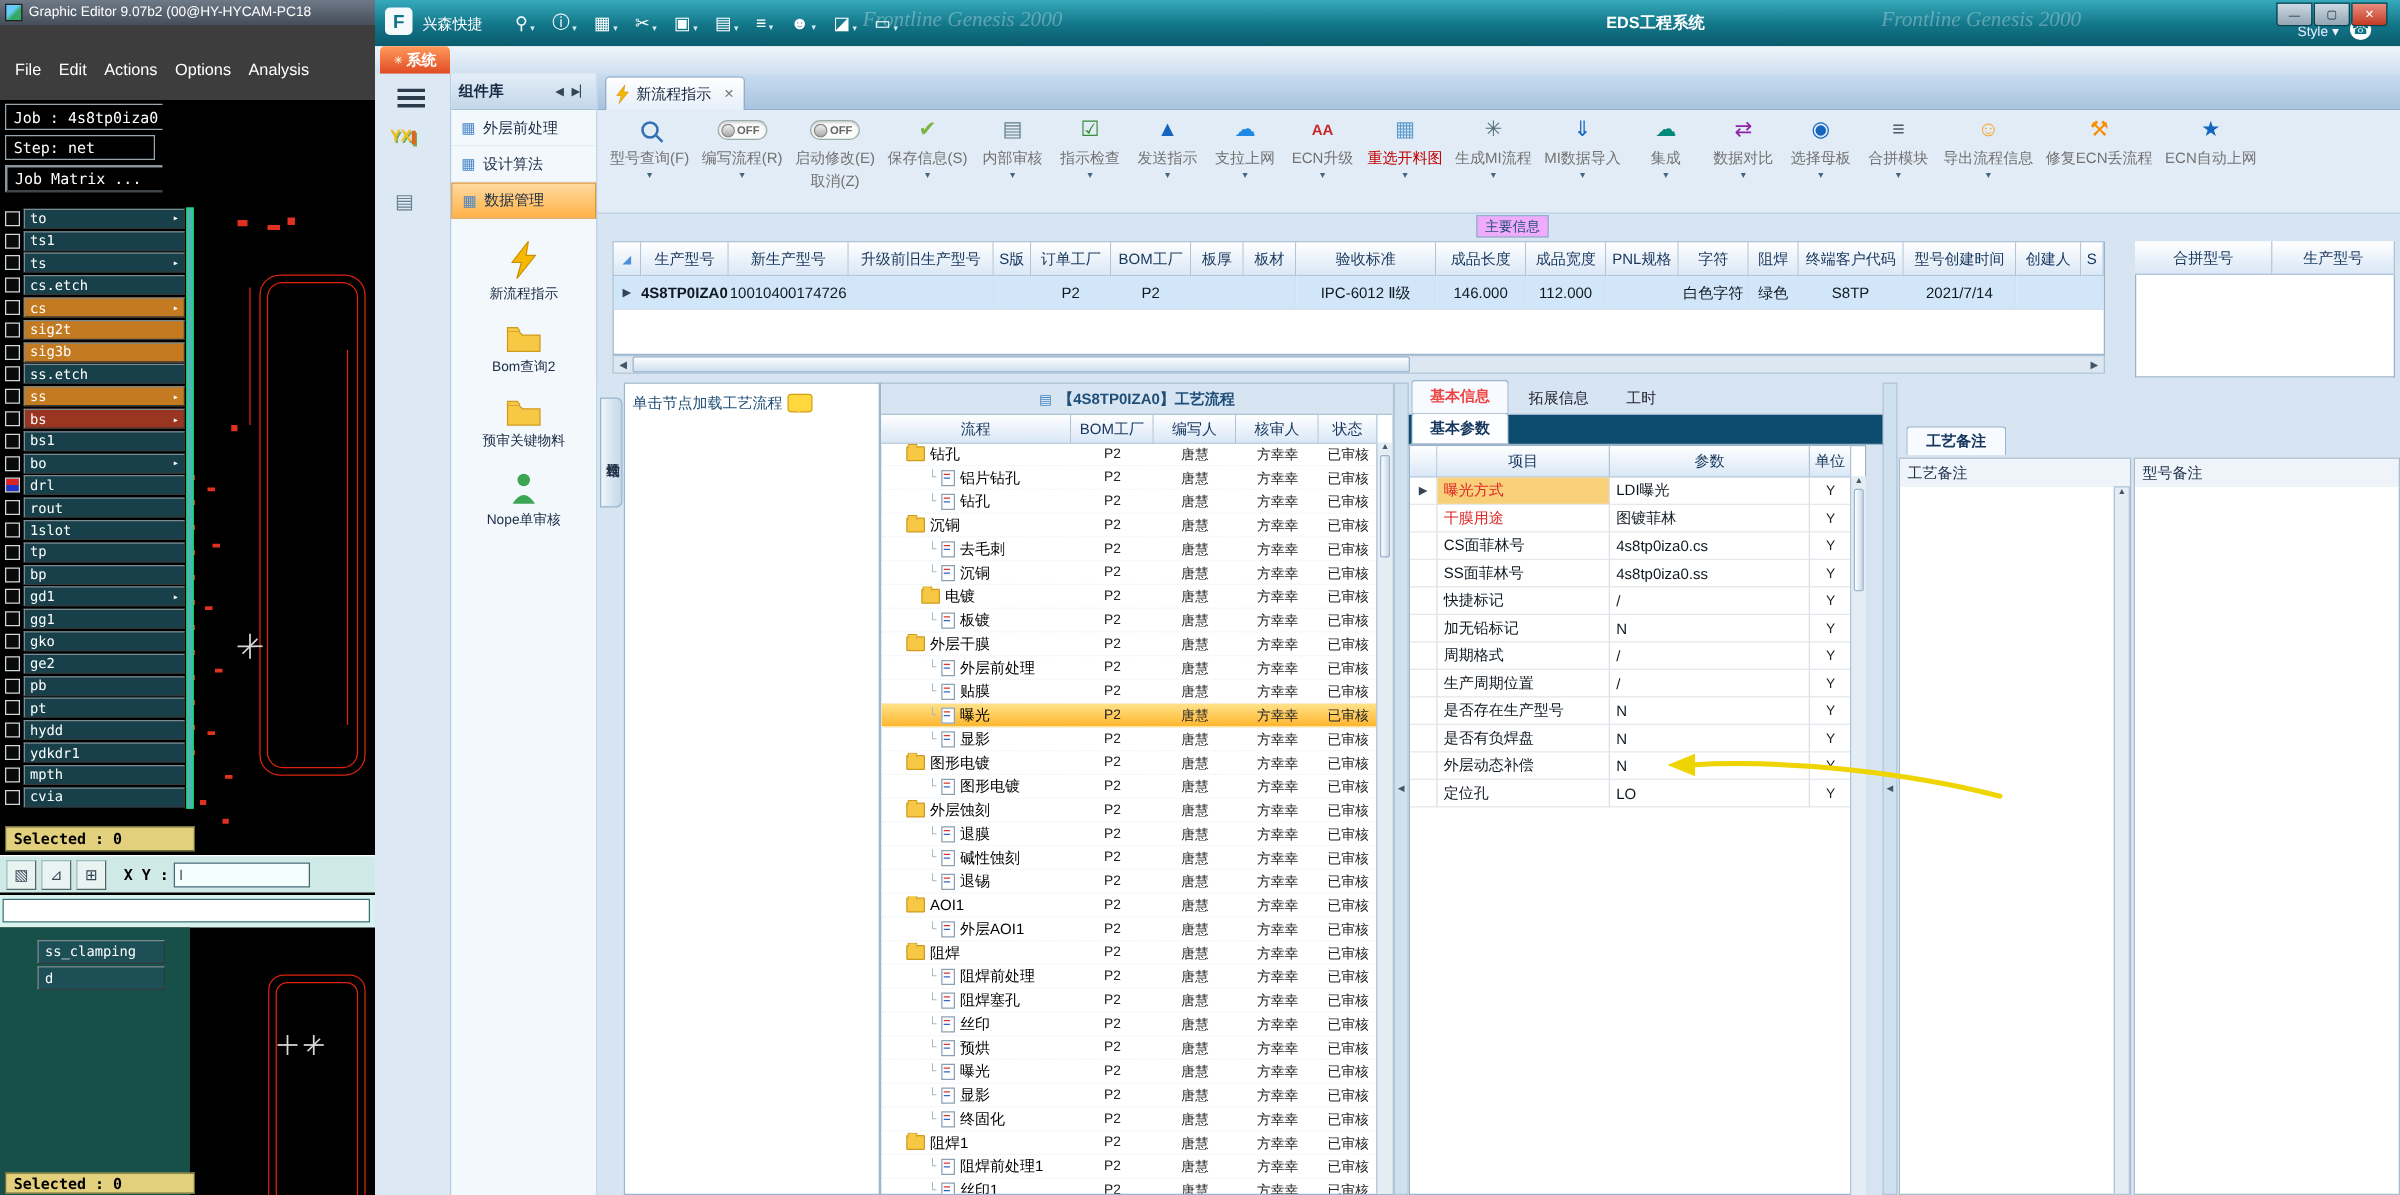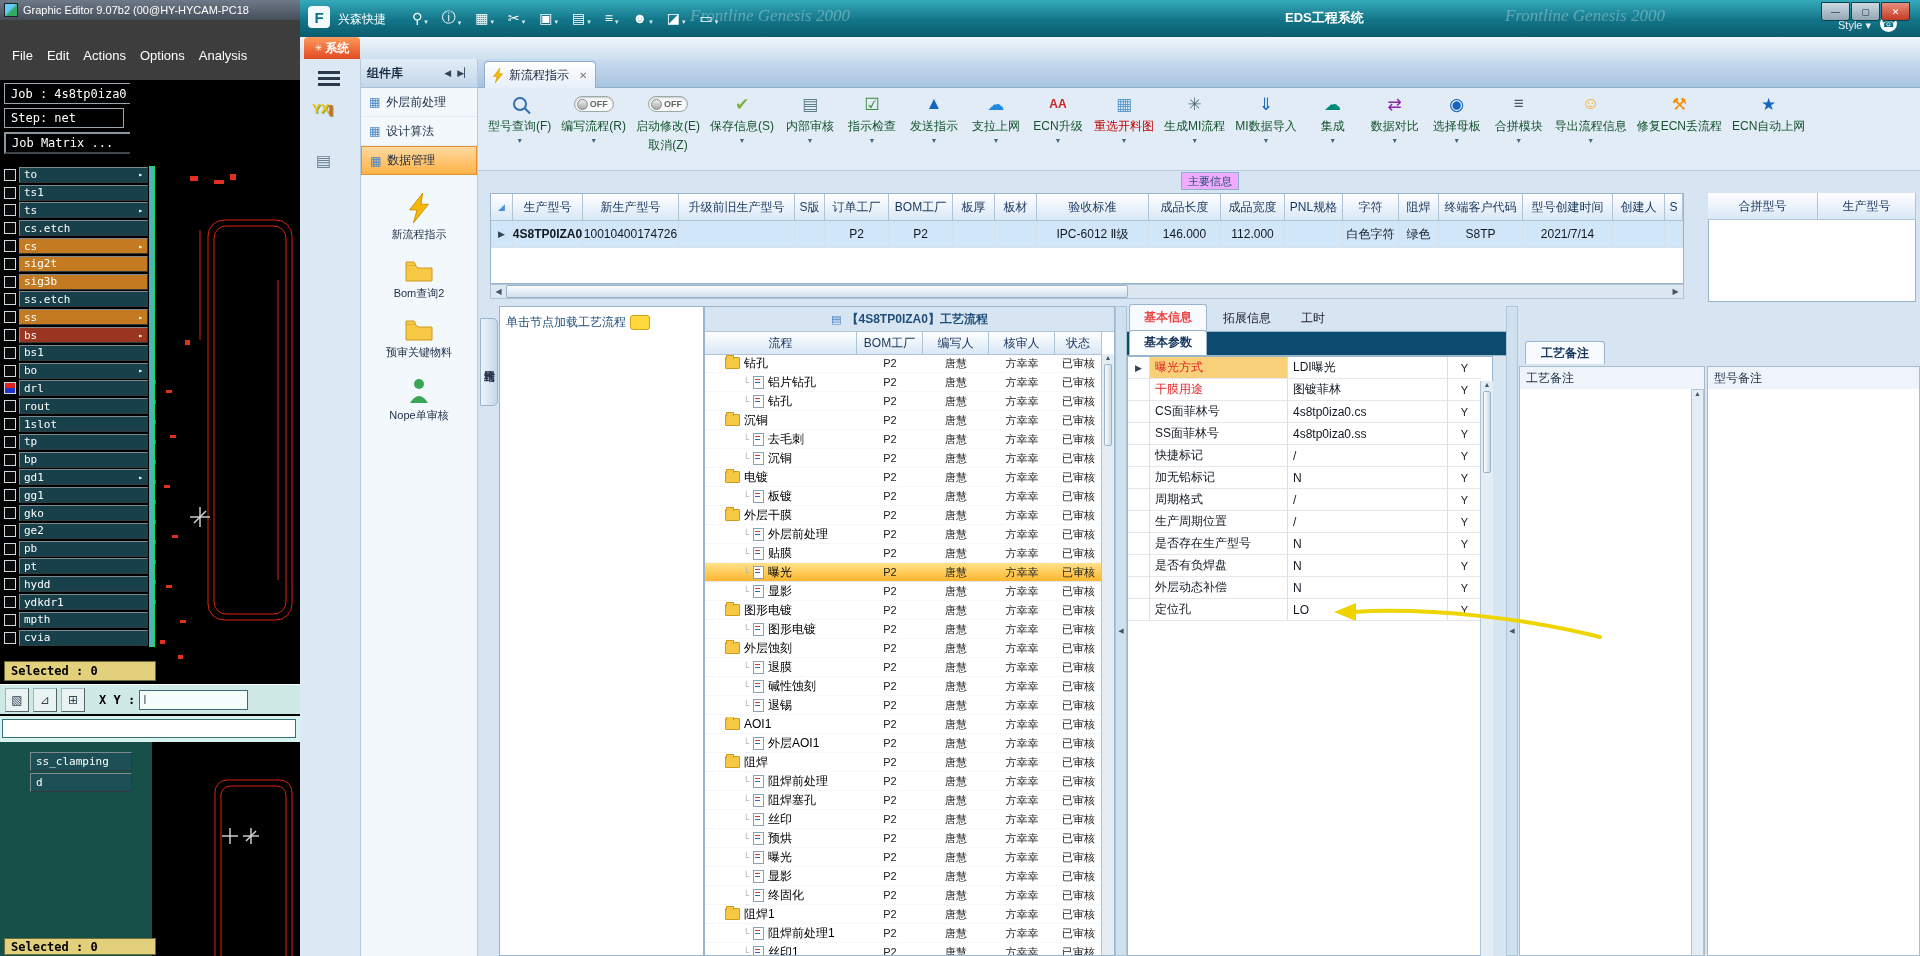--- a/index.html
+++ b/index.html
@@ -91,21 +91,21 @@
 
   
   .tab-bar{position:absolute;left:178px;top:59px;width:1442px;height:29px;background:linear-gradient(#c9dcf0,#a8c4de);border-bottom:1px solid #8fb0cc;box-sizing:border-box;}
   .doc-tab{position:absolute;left:6px;top:2px;height:26px;padding:0 8px;background:linear-gradient(#ffffff,#e7eff8);
     border:1px solid #93aec8;border-bottom:none;border-radius:4px 4px 0 0;display:flex;align-items:center;gap:6px;font-size:12px;color:#14233c;}
   .doc-tab .x{color:#777;font-size:10px;margin-left:4px;}
   .eds-toolbar{position:absolute;left:178px;top:88px;width:1442px;height:83px;background:#e2ecf6;border-bottom:1px solid #b8cce0;
     display:flex;align-items:flex-start;gap:10px;padding:4px 10px 0 10px;box-sizing:border-box;}
   .tb-btn{display:flex;flex-direction:column;align-items:center;gap:2px;min-width:52px;}
   .tb-ic{height:24px;display:flex;align-items:center;justify-content:center;font-size:17px;}
-  .tb-lab{font-size:12px;color:#14532d;white-space:nowrap;}
+  .tb-lab{font-size:12px;color:#737373;white-space:nowrap;}
   .tb-lab.red{color:#c00000;}
   .tb-dd{font-size:7px;color:#44657f;height:12px;}
   .offpill{width:40px;height:16px;background:#fafafa;border:1px solid #9aa;border-radius:8px;position:relative;
     display:flex;align-items:center;justify-content:flex-end;padding-right:5px;box-sizing:border-box;font-size:9px;font-weight:bold;color:#666;box-shadow:inset 0 1px 2px rgba(0,0,0,.2);}
   .offpill::before{content:"";position:absolute;left:2px;top:2px;width:11px;height:11px;border-radius:50%;background:linear-gradient(#eee,#aaa);border:1px solid #888;box-sizing:border-box;}
   .ic-search{width:10px;height:10px;border:2px solid #2f6fb2;border-radius:50%;position:relative;display:inline-block;}
   .ic-search::after{content:"";position:absolute;width:7px;height:2px;background:#2f6fb2;transform:rotate(45deg);right:-6px;bottom:-3px;}
   .ic-txt{font-weight:bold;font-size:12px;}
 
   
@@ -837,21 +837,21 @@
               <span class="tr-conn">└</span>
               <span class="lico"></span>
               <span>沉铜</span>
             </div>
             <div class="tr-c" style="width: 66px;">P2</div>
             <div class="tr-c" style="width: 66px;">唐慧</div>
             <div class="tr-c" style="width: 66px;">方幸幸</div>
             <div class="tr-c" style="width: 47px;">已审核</div>
           </div>
           <div class="tr-row">
-            <div class="tr-c0" style="width: 152px; padding-left: 20px;">
+            <div class="tr-c0" style="width: 152px; padding-left: 32px;">
               <span class="fico"></span>
               <span>电镀</span>
             </div>
             <div class="tr-c" style="width: 66px;">P2</div>
             <div class="tr-c" style="width: 66px;">唐慧</div>
             <div class="tr-c" style="width: 66px;">方幸幸</div>
             <div class="tr-c" style="width: 47px;">已审核</div>
           </div>
           <div class="tr-row">
             <div class="tr-c0" style="width: 152px; padding-left: 38px;">
@@ -1132,20 +1132,26 @@
     <div class="detail-panel">
       <div class="detail-tabs" id="detail-tabs">
           <span class="dtab active">基本信息</span>
           <span class="dtab">拓展信息</span>
           <span class="dtab">工时</span>
         </div>
       <div class="subtab-row">
         <span class="subtab">基本参数</span>
       </div>
       <div class="param-table" id="param-table">
+          <div class="pt-hrow">
+            <div class="pt-hc" style="width: 22px;"></div>
+            <div class="pt-hc" style="width: 138px;">项目</div>
+            <div class="pt-hc" style="width: 160px;">参数</div>
+            <div class="pt-hc" style="width: 33px;">单位</div>
+          </div>
           <div class="pt-row">
             <div class="pt-m">▶</div>
             <div class="pt-item red sel">曝光方式</div>
             <div class="pt-val">LDI曝光</div>
             <div class="pt-unit">Y</div>
           </div>
           <div class="pt-row">
             <div class="pt-m"></div>
             <div class="pt-item red">干膜用途</div>
             <div class="pt-val">图镀菲林</div>

